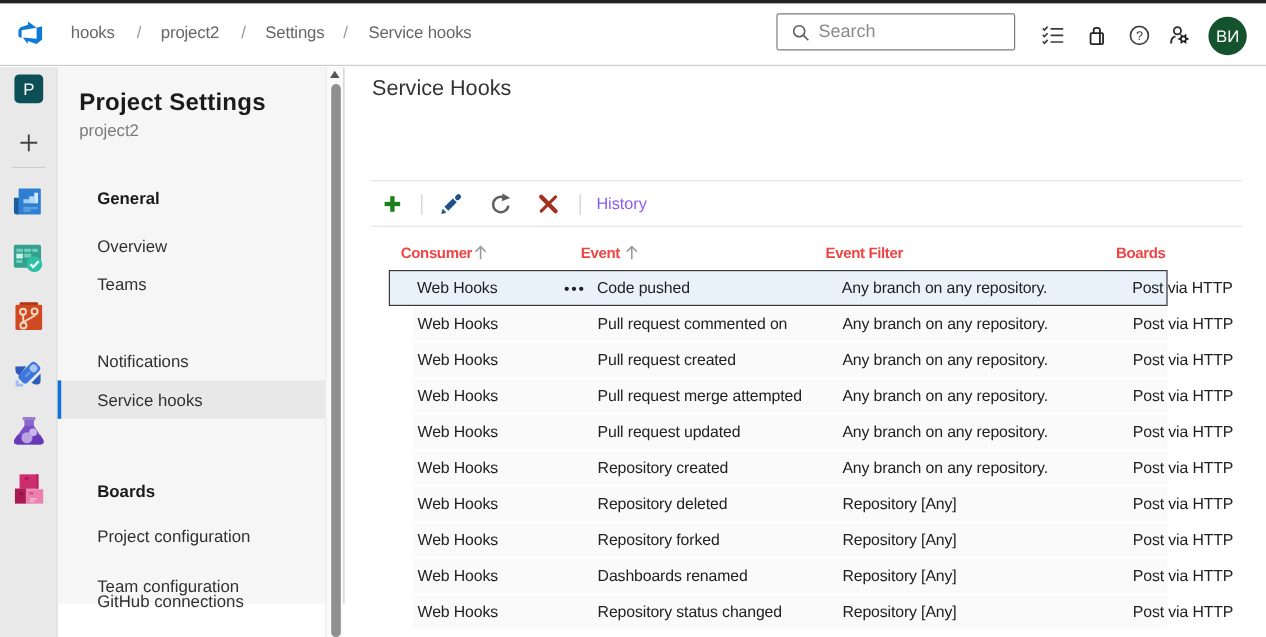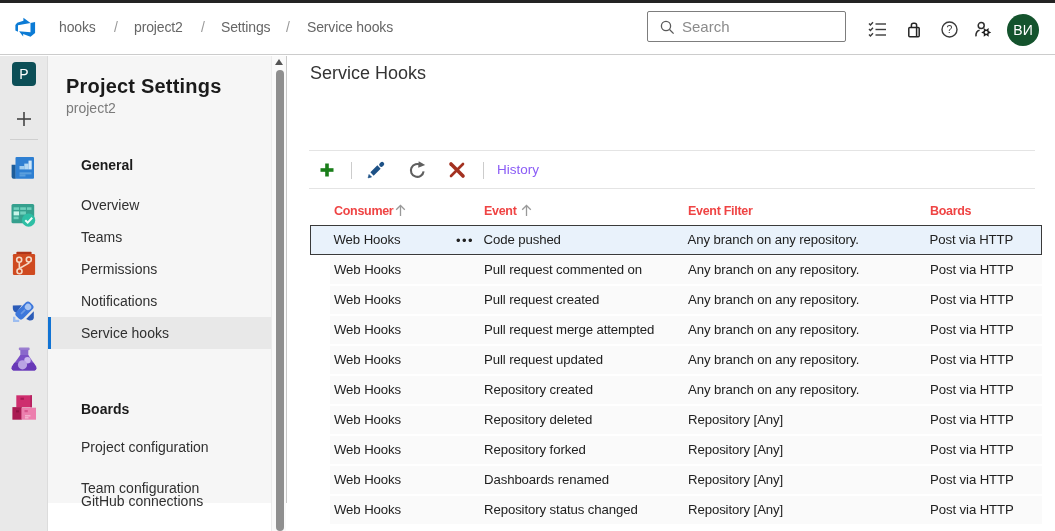--- a/index.html
+++ b/index.html
@@ -33,21 +33,21 @@
   
   #main { position:absolute; left:288px; top:56px; width:767px; height:475px; background:#fff; }
   #mtitle { position:absolute; left:22px; top:7px; font-size:18px; color:#333; }
   #mdesc { position:absolute; left:22px; top:60px; font-size:14.5px; color:#262626; letter-spacing:-0.2px; }
   #toolbar { position:absolute; left:21px; top:94px; width:726px; height:39px; border-top:1px solid #e4e4e4; border-bottom:1px solid #e4e4e4; }
   .tsep { position:absolute; top:106px; width:1px; height:17px; background:#ccc; }
   #history { position:absolute; left:209px; top:106px; font-size:13.5px; color:#8b5cf6; }
 
   
   .th { position:absolute; top:148px; font-size:12.5px; color:#ef4444; letter-spacing:-0.3px;font-weight:bold; }
-  .row { position:absolute; left:22px; width:732px; height:30px; }
+  .row { position:absolute; left:36px; width:649px; height:30px; }
   .row .shade { position:absolute; left:20px; right:0; top:1px; bottom:1px; background:#fafafa; }
   .row.sel { background:#e9f2fb; border:1.5px solid #3a3a3a; }
   .cell { position:absolute; top:7px; font-size:13.2px; color:#212121; white-space:nowrap; letter-spacing:-0.1px; }
   .c1 { left:24px; } .c2 { left:174px; } .c3 { left:378px; } .c4 { left:620px; }
   .dots { position:absolute; left:145px; top:6.5px; font-size:13px; letter-spacing:1.5px; color:#222; }
 </style>
 </head>
 <body>
   <div id="topstrip"></div>
 
@@ -181,21 +181,20 @@
       <rect x="13" y="23.3" width="3.5" height="1.1" fill="#f7c4da"></rect>
     </svg>
   </div>
 
   <div id="panel">
     <div class="ptitle">Project Settings</div>
     <div class="psub">project2</div>
     <div class="sechead" style="top:101px">General</div>
     <div class="navitem" style="top:165px">Teams</div>
     <div class="navitem" style="top:133px">Overview</div>
-    <div class="navitem" style="top:197px">Permissions</div>
     <div class="navitem" style="top:229px">Notifications</div>
     <div class="navitem sel" style="top:261px">Service hooks</div>
     <div class="sechead" style="top:345px">Boards</div>
     <div class="navitem" style="top:375px">Project configuration</div>
     <div class="navitem" style="top:416px">Team configuration</div>
     <div class="navitem" style="top:429px">GitHub connections</div>
     <div id="sbtrack">
       <div id="sbarrow"></div>
       <div id="sbthumb"></div>
     </div>

